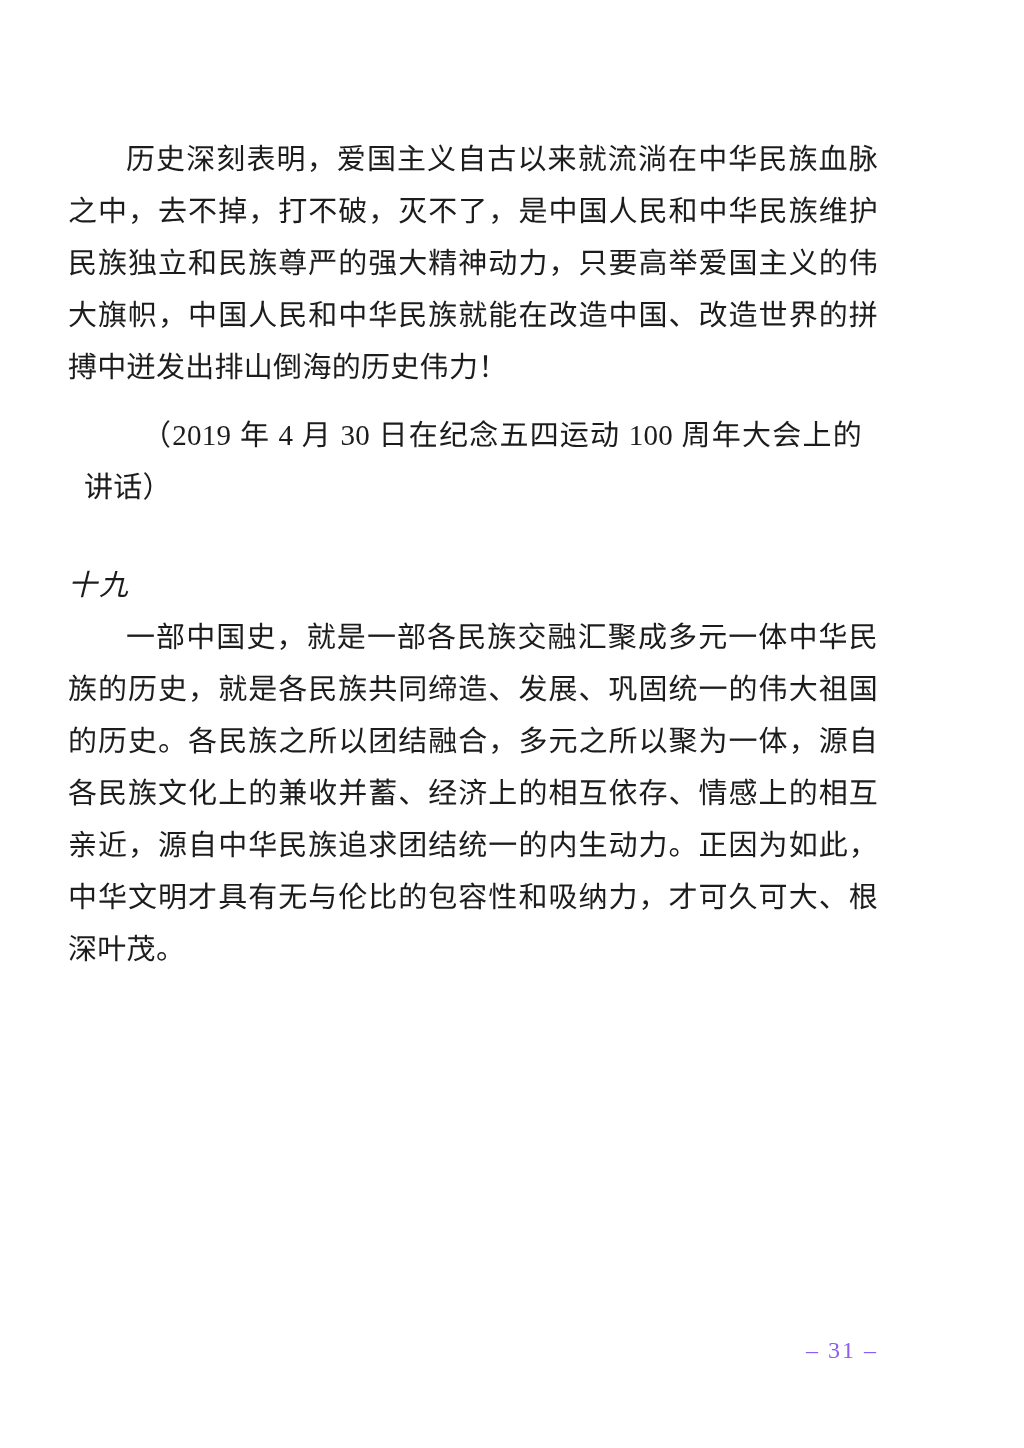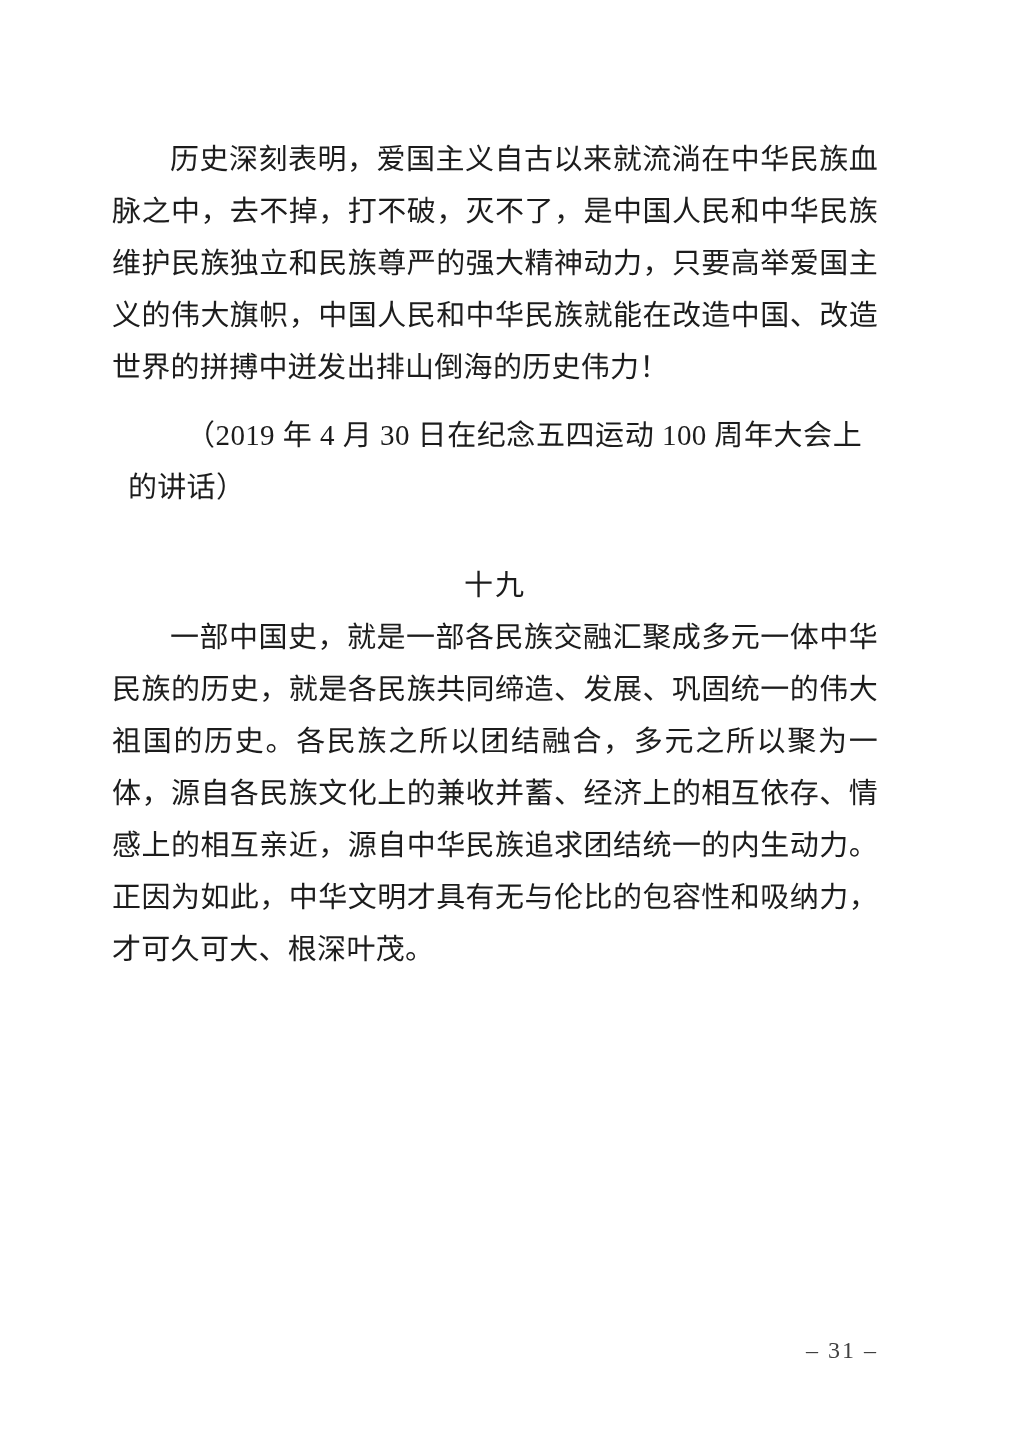--- a/index.html
+++ b/index.html
@@ -7,21 +7,21 @@
     padding: 0;
     background: #ffffff;
   }
   .page {
     position: relative;
     width: 1024px;
     height: 1448px;
     margin: 0 auto;
     background: #ffffff;
     box-sizing: border-box;
-    padding: 133px 146px 0 112px;
+    padding: 133px 146px 0 68px;
     color: #1c1c1c;
     font-family: "Liberation Serif", "DejaVu Serif", serif;
     font-size: 29px;
     line-height: 52px;
   }
   .body-paragraph {
     margin: 0;
     text-align: justify;
     text-justify: inter-character;
     text-indent: 2em;
@@ -29,32 +29,33 @@
   }
   .citation-paragraph {
     margin: 16px;
     text-align: justify;
     text-justify: inter-character;
     text-indent: 2em;
     letter-spacing: 0.3px;
   }
   .section-heading {
     margin: 46px 0 0 0;
-    text-align: center;
+    text-align: left;
     text-indent: 0;
     letter-spacing: 2px;
+    font-style: italic;
   }
   .page-number {
     position: absolute;
     top: 1334px;
     right: 146px;
     font-size: 24px;
     line-height: 32px;
     letter-spacing: 2px;
-    color: #404040;
+    color: #8b5cf6;
   }
 </style>
 </head>
 <body>
 
 <div class="page">
 
   <p class="body-paragraph">历史深刻表明，爱国主义自古以来就流淌在中华民族血脉之中，去不掉，打不破，灭不了，是中国人民和中华民族维护民族独立和民族尊严的强大精神动力，只要高举爱国主义的伟大旗帜，中国人民和中华民族就能在改造中国、改造世界的拼搏中迸发出排山倒海的历史伟力！</p>
 
   <p class="citation-paragraph">（2019 年 4 月 30 日在纪念五四运动 100 周年大会上的讲话）</p>

